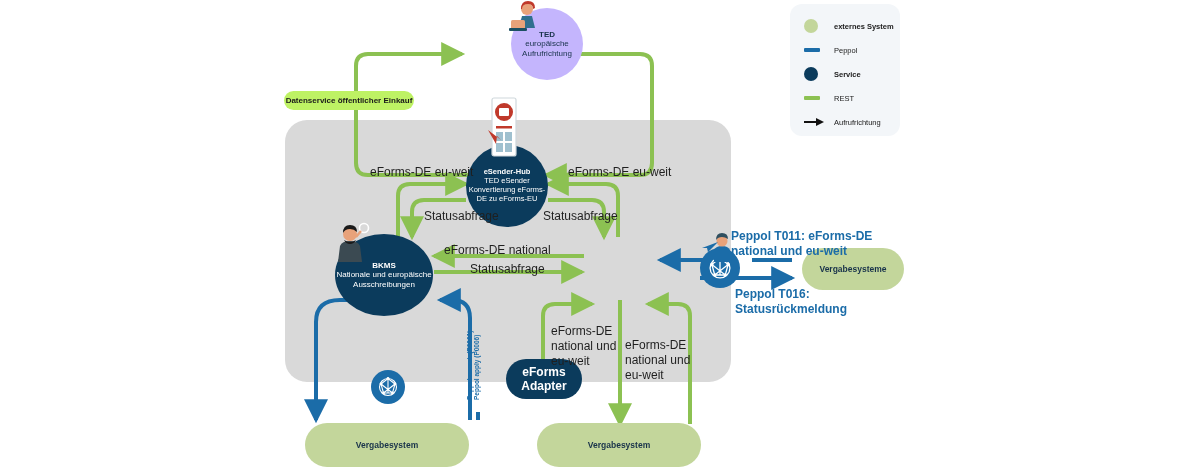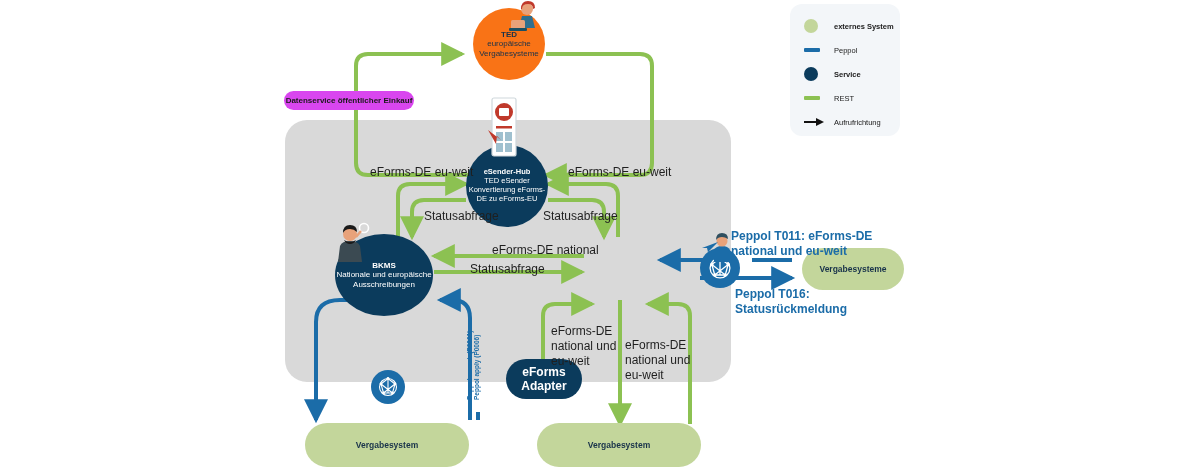--- a/index.html
+++ b/index.html
@@ -13,33 +13,33 @@
   #stage { position: absolute; inset: 0; }
   svg.edges { position: absolute; left:0; top:0; width:1184px; height:467px; }
 
   
   .circle {
     position: absolute; border-radius: 50%;
     display: flex; flex-direction: column;
     align-items: center; justify-content: center;
     text-align: center; line-height: 1.18;
   }
-  .c-green { background: #f97316; color: #18324a; }
+  .c-green { background: #c4b5fd; color: #18324a; margin-left: 38px; }
   .c-navy  { background: #0b3b5c; color: #ffffff; }
   .n-title { font-weight: bold; }
   .n-sub   { font-weight: normal; }
 
   .pill {
     position: absolute; border-radius: 999px;
     display: flex; align-items: center; justify-content: center;
     text-align: center; font-weight: bold;
   }
   .p-green { background: #c3d69b; color: #18324a; }
   .p-navy  { background: #0b3b5c; color: #ffffff; }
-  .p-grey  { background: #d946ef; color: #1a1a1a; align-items: center; }
+  .p-grey  { background: #bef264; color: #1a1a1a; align-items: center; }
 
   .group-box {
     position: absolute;
     background: #d9d9d9;
     border-radius: 22px;
   }
 
   
   .lbl {
     position: absolute;
@@ -134,21 +134,21 @@
       <path d="M726,260 L660,260" marker-end="url(#ab)"></path>
 
       <path d="M700,278 L792,278" marker-end="url(#ab)"></path>
       <path d="M752,260 L792,260"></path>
     </g>
   </svg>
 
   <div class="circle c-green" style="left:473px; top:8px; width:72px; height:72px; font-size:8px;">
     <div class="n-title">TED</div>
     <div class="n-sub">europäische
-Vergabesysteme</div>
+Aufrufrichtung</div>
   </div>
 
   <div class="circle c-navy" style="left:466px; top:145px; width:82px; height:82px; font-size:7.5px;">
     <div class="n-title">eSender-Hub</div>
     <div class="n-sub">TED eSender
 Konvertierung
 eForms-DE zu
 eForms-EU</div>
   </div>
 
@@ -177,21 +177,21 @@
   </div>
 
   <div class="pill p-green" style="left:537px; top:423px; width:164px; height:44px; font-size:8.5px;">
     <span>Vergabesystem</span>
   </div>
 
   <div class="lbl" style="left:370px; top:165px;">eForms-DE eu-weit</div>
   <div class="lbl" style="left:568px; top:165px;">eForms-DE eu-weit</div>
   <div class="lbl" style="left:424px; top:209px;">Statusabfrage</div>
   <div class="lbl" style="left:543px; top:209px;">Statusabfrage</div>
-  <div class="lbl" style="left:492px; top:243px;">eForms-DE national</div>
+  <div class="lbl" style="left:444px; top:243px;">eForms-DE national</div>
   <div class="lbl" style="left:470px; top:262px;">Statusabfrage</div>
   <div class="lbl" style="left:551px; top:324px;">eForms-DE
 national und
 eu-weit</div>
   <div class="lbl" style="left:625px; top:338px;">eForms-DE
 national und
 eu-weit</div>
 
   <div class="lbl lbl-blue" style="left:731px; top:229px;">Peppol T011: eForms-DE
 national und eu-weit</div>

